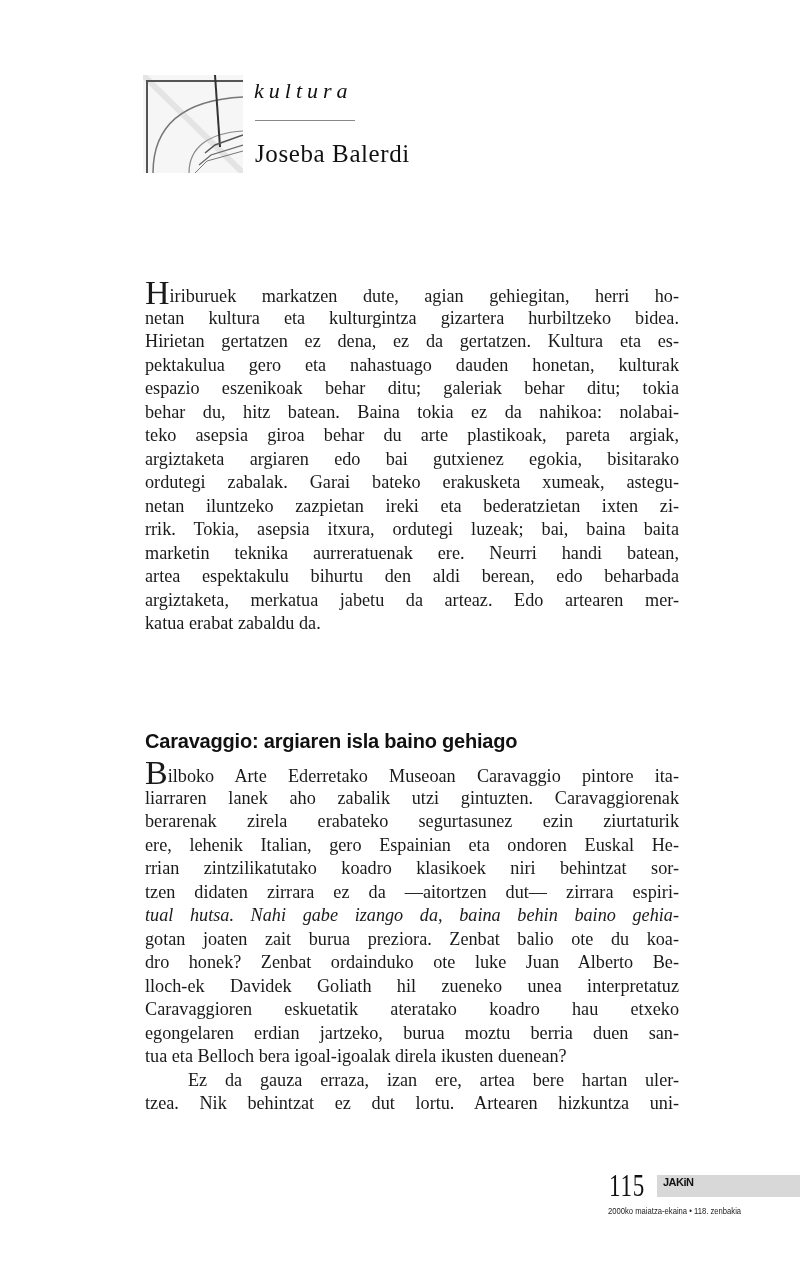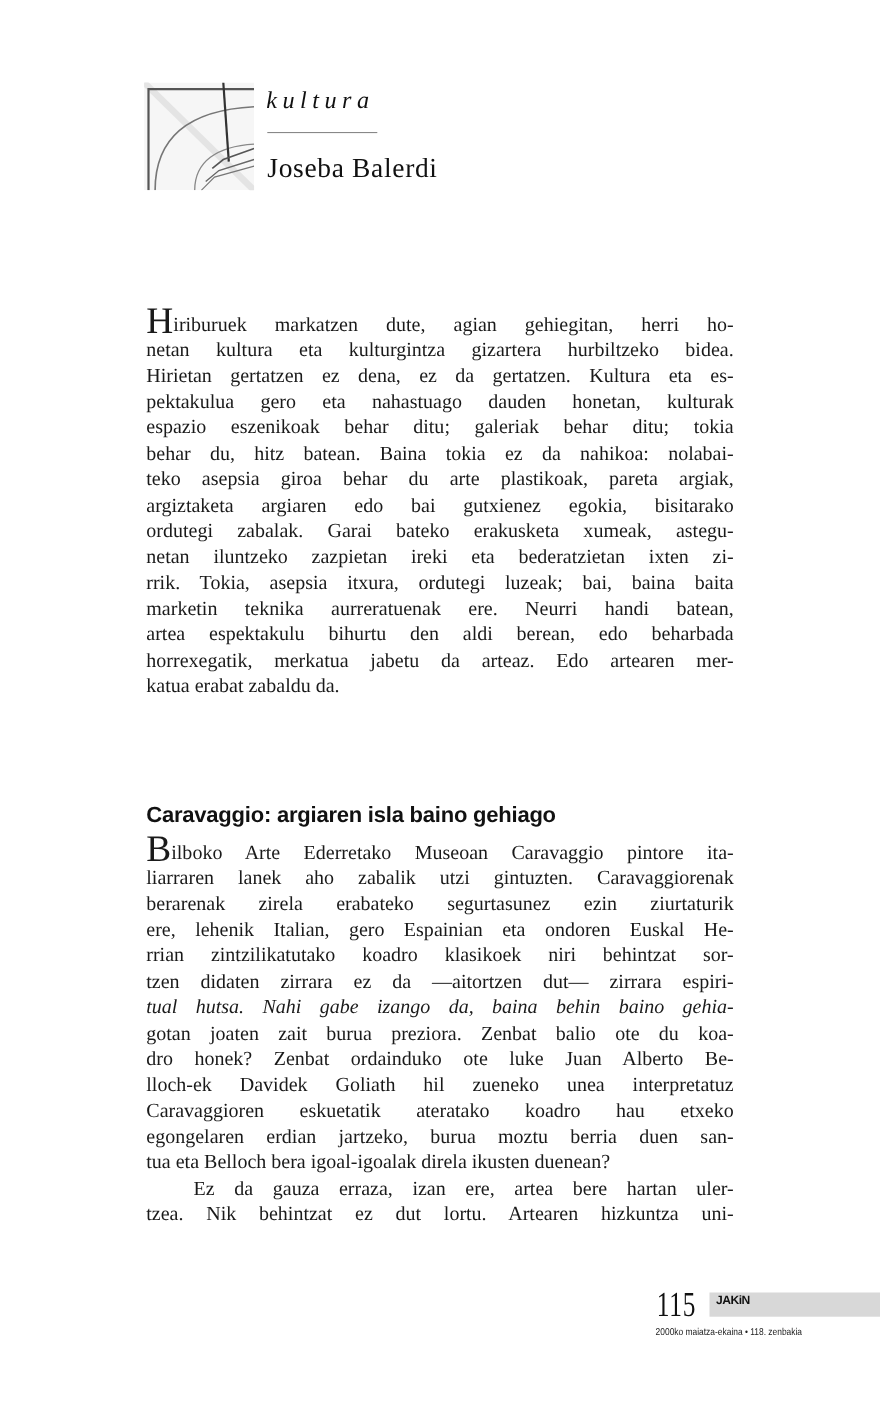--- a/index.html
+++ b/index.html
@@ -1,17 +1,17 @@
 <!DOCTYPE html>
 <html><head>
 <meta charset="utf-8">
 <style>
   html, body { margin: 0; padding: 0; background: #ffffff; }
   body { width: 800px; height: 1281px; position: relative; overflow: hidden; }
-  .page { position: absolute; left: 0; top: 0; width: 638px; height: 1281px; background: #fff; }
+  .page { position: absolute; left: 12px; top: 0; width: 638px; height: 1281px; background: #fff; }
 
   
   .logo { position: absolute; left: 131px; top: 75px; width: 100px; height: 98px; }
   .section-label { position: absolute; left: 242px; top: 78px; font-family: "Liberation Serif", serif; font-style: italic; font-size: 22px; letter-spacing: 5px; color: #111; }
   .header-rule { position: absolute; left: 243px; top: 120px; width: 100px; height: 1px; background: #888; }
   .author { position: absolute; left: 243px; top: 140px; font-family: "Liberation Serif", serif; font-size: 25px; color: #111; letter-spacing: 0.6px; }
 
   
   .text-block { position: absolute; left: 133px; width: 534px; font-family: "Liberation Serif", serif; font-size: 18.2px; color: #1a1a1a; }
   .line { height: 23.5px; line-height: 23.5px; white-space: nowrap; text-align: justify; text-align-last: justify; }
@@ -60,21 +60,21 @@
     <div class="line" style="white-space: normal;">pektakulua gero eta nahastuago dauden honetan, kulturak</div>
     <div class="line" style="white-space: normal;">espazio eszenikoak behar ditu; galeriak behar ditu; tokia</div>
     <div class="line" style="white-space: normal;">behar du, hitz batean. Baina tokia ez da nahikoa: nolabai-</div>
     <div class="line" style="white-space: normal;">teko asepsia giroa behar du arte plastikoak, pareta argiak,</div>
     <div class="line" style="white-space: normal;">argiztaketa argiaren edo bai gutxienez egokia, bisitarako</div>
     <div class="line" style="white-space: normal;">ordutegi zabalak. Garai bateko erakusketa xumeak, astegu-</div>
     <div class="line" style="white-space: normal;">netan iluntzeko zazpietan ireki eta bederatzietan ixten zi-</div>
     <div class="line" style="white-space: normal;">rrik. Tokia, asepsia itxura, ordutegi luzeak; bai, baina baita</div>
     <div class="line" style="white-space: normal;">marketin teknika aurreratuenak ere. Neurri handi batean,</div>
     <div class="line" style="white-space: normal;">artea espektakulu bihurtu den aldi berean, edo beharbada</div>
-    <div class="line" style="white-space: normal;">horrexegatik, merkatua jabetu da arteaz. Edo artearen mer-</div>
+    <div class="line" style="white-space: normal;">argiztaketa, merkatua jabetu da arteaz. Edo artearen mer-</div>
     <div class="line last">katua erabat zabaldu da.</div>
   </div>
 
   <div class="subheading">Caravaggio: argiaren isla baino gehiago</div>
 
   <div class="text-block p2">
     <div class="line" style="white-space: normal;"><span class="dropcap">B</span><span>ilboko Arte Ederretako Museoan Caravaggio pintore ita-</span></div>
     <div class="line" style="white-space: normal;">liarraren lanek aho zabalik utzi gintuzten. Caravaggiorenak</div>
     <div class="line" style="white-space: normal;">berarenak zirela erabateko segurtasunez ezin ziurtaturik</div>
     <div class="line" style="white-space: normal;">ere, lehenik Italian, gero Espainian eta ondoren Euskal He-</div>

